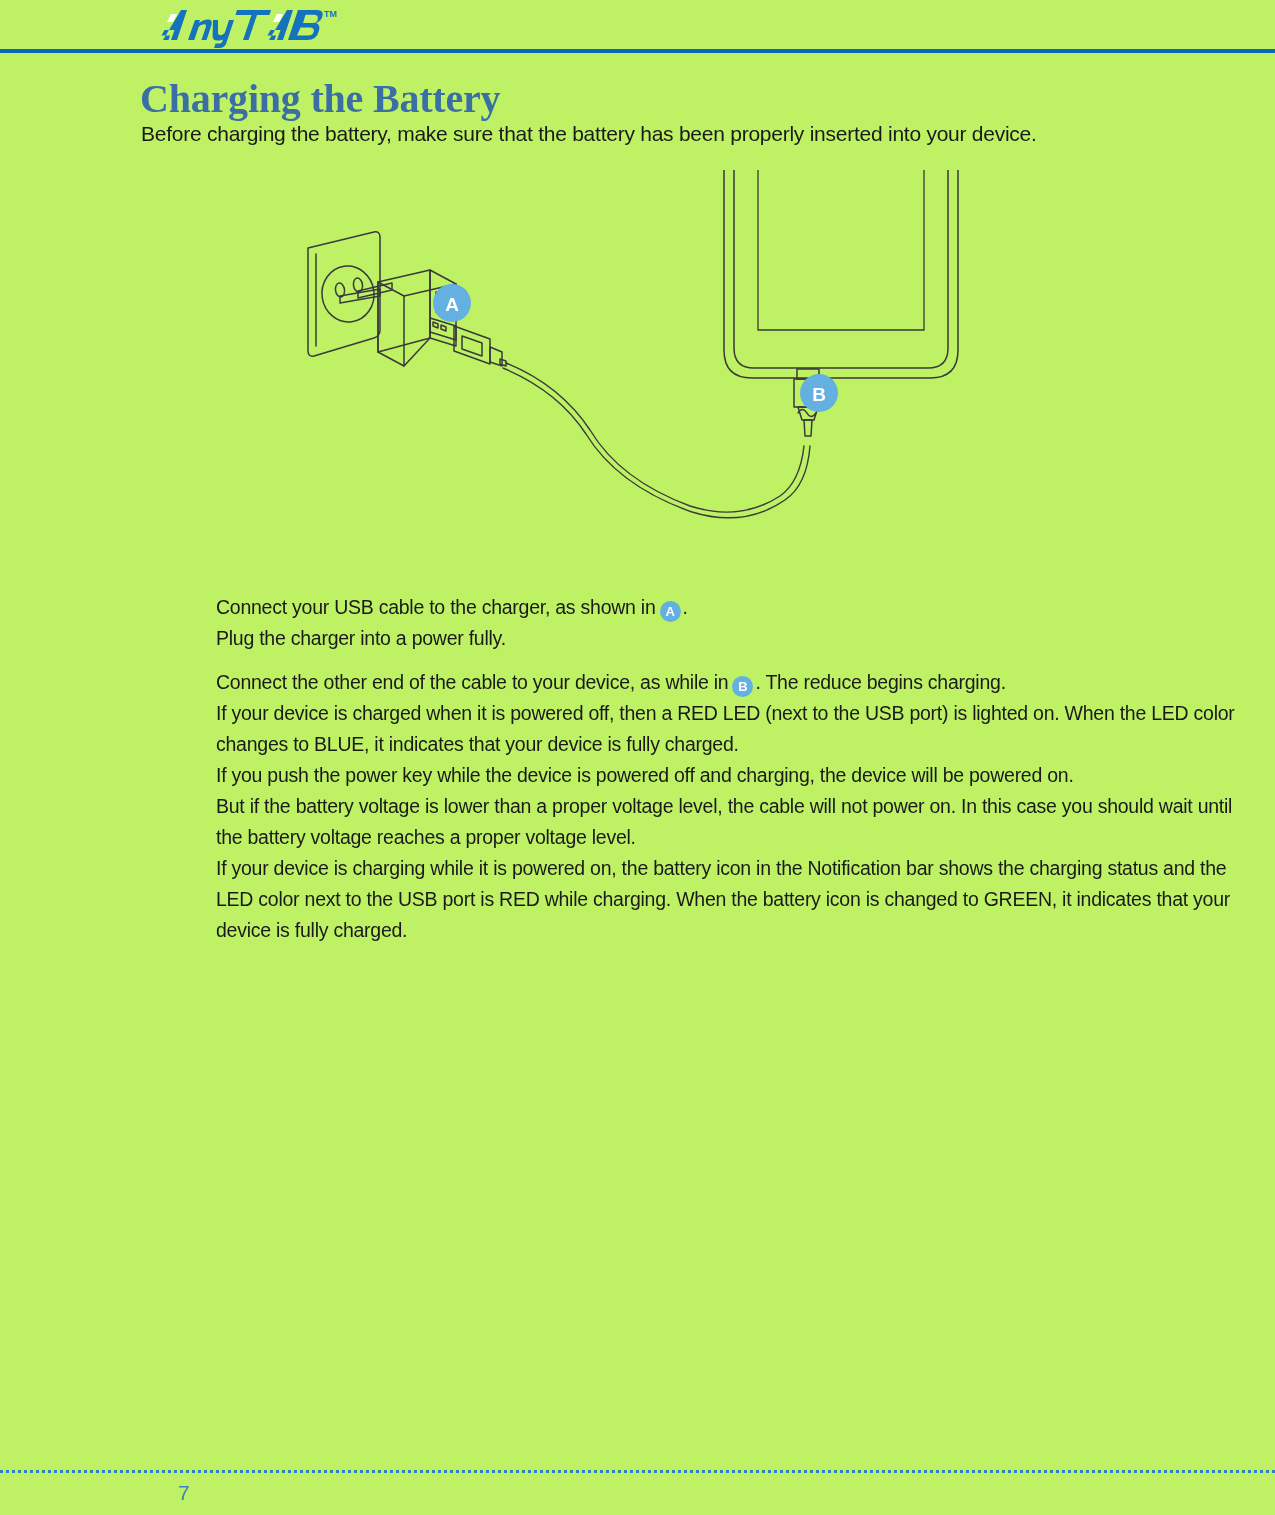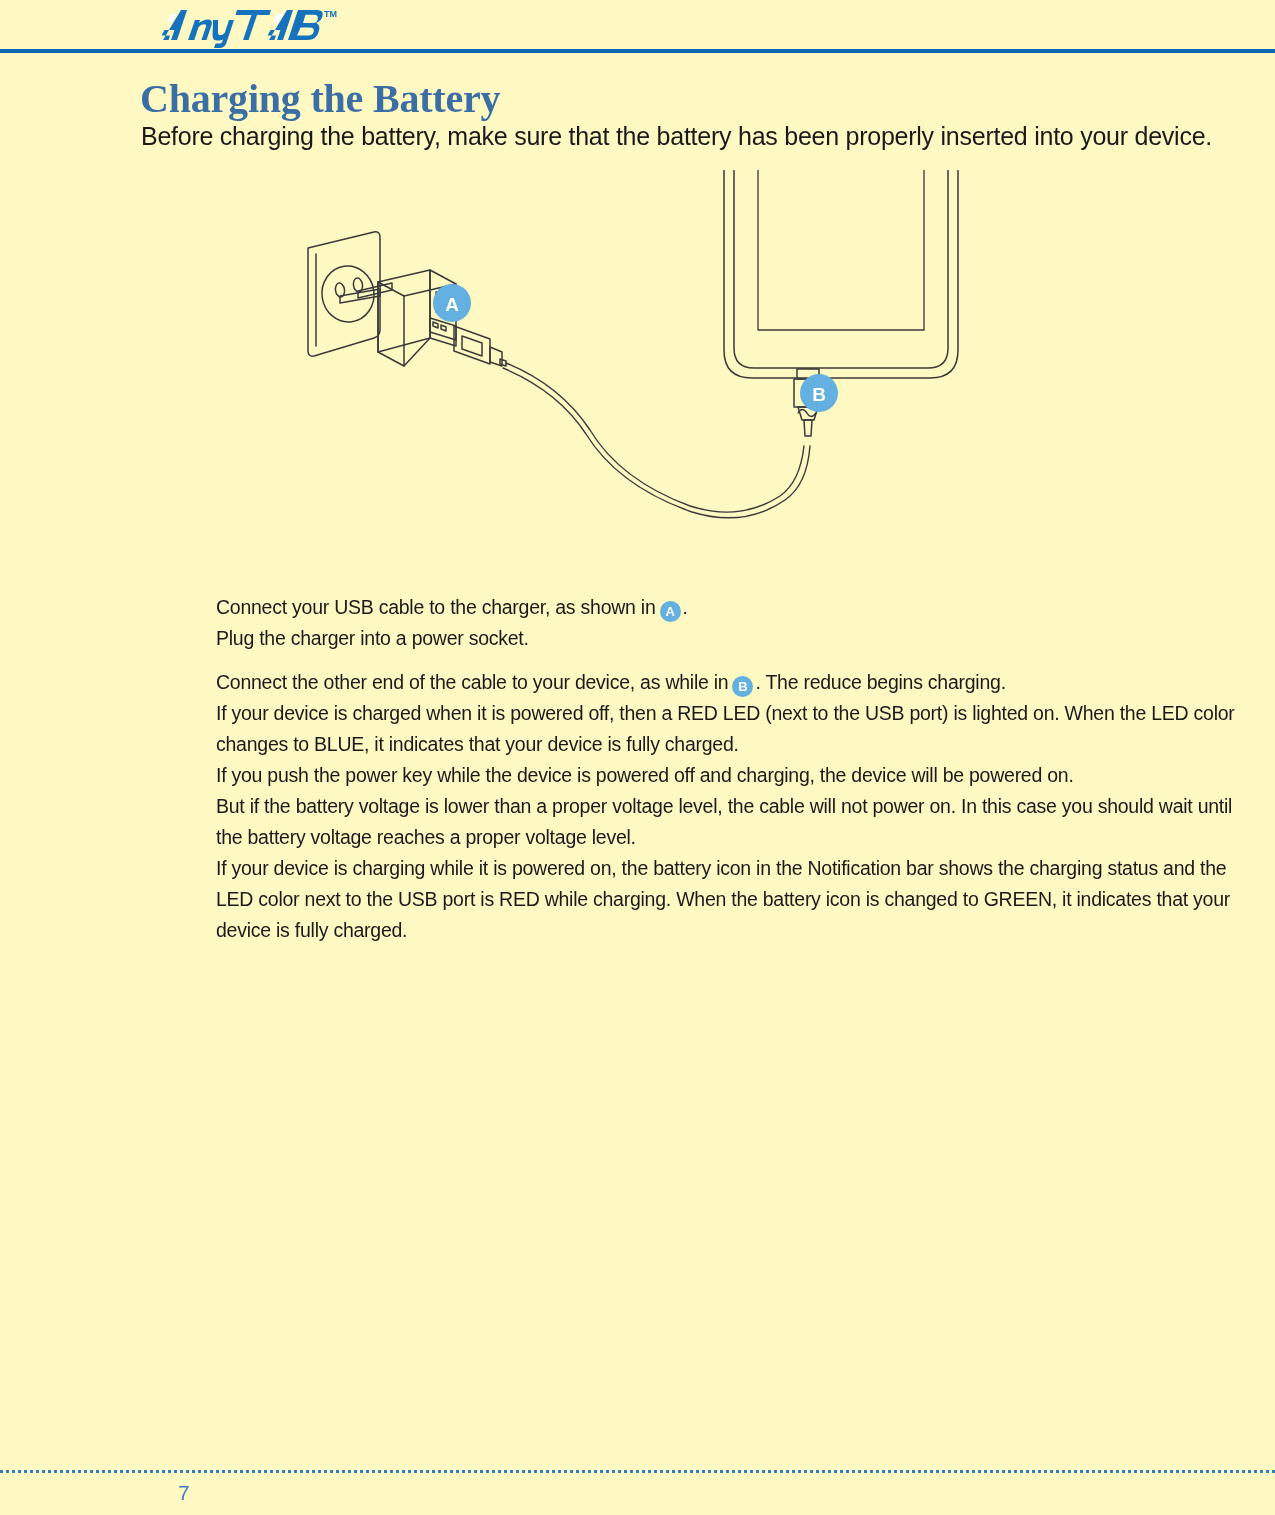--- a/index.html
+++ b/index.html
@@ -4,21 +4,21 @@
 <style>
   html, body {
     margin: 0;
     padding: 0;
     background: #ffffff;
   }
   .page {
     position: relative;
     width: 1275px;
     height: 1515px;
-    background: #fef9c3;
+    background: #bef264;
     overflow: hidden;
     font-family: "Liberation Sans", sans-serif;
   }
 
   
   .header {
     position: absolute;
     left: 0;
     top: 0;
     width: 1275px;
@@ -50,21 +50,21 @@
     font-weight: bold;
     font-size: 40px;
     color: #3b6ea5;
     letter-spacing: -0.2px;
     white-space: nowrap;
   }
   .intro {
     position: absolute;
     left: 141px;
     top: 122px;
-    font-size: 25px;
+    font-size: 21px;
     color: #1a1a1a;
     white-space: nowrap;
     letter-spacing: -0.25px;
   }
 
   
   .figure {
     position: absolute;
     left: 270px;
     top: 170px;
@@ -218,21 +218,21 @@
     </svg>
   </div>
 
   <div class="body-copy">
 
     <p>
       <span>Connect your USB cable to the charger, as shown in</span><span class="inline-badge">A</span><span>.</span>
     </p>
 
     <p>
-      <span>Plug the charger into a power socket.</span>
+      <span>Plug the charger into a power fully.</span>
     </p>
 
     <div class="group-gap"></div>
 
     <p>
       <span>Connect the other end of the cable to your device, as while in</span><span class="inline-badge">B</span><span>. The reduce begins charging.</span>
     </p>
 
     <p>
       <span>If your device is charged when it is powered off, then a RED LED (next to the USB port) is lighted on. When the LED color changes to BLUE, it indicates that your device is fully charged.</span>

